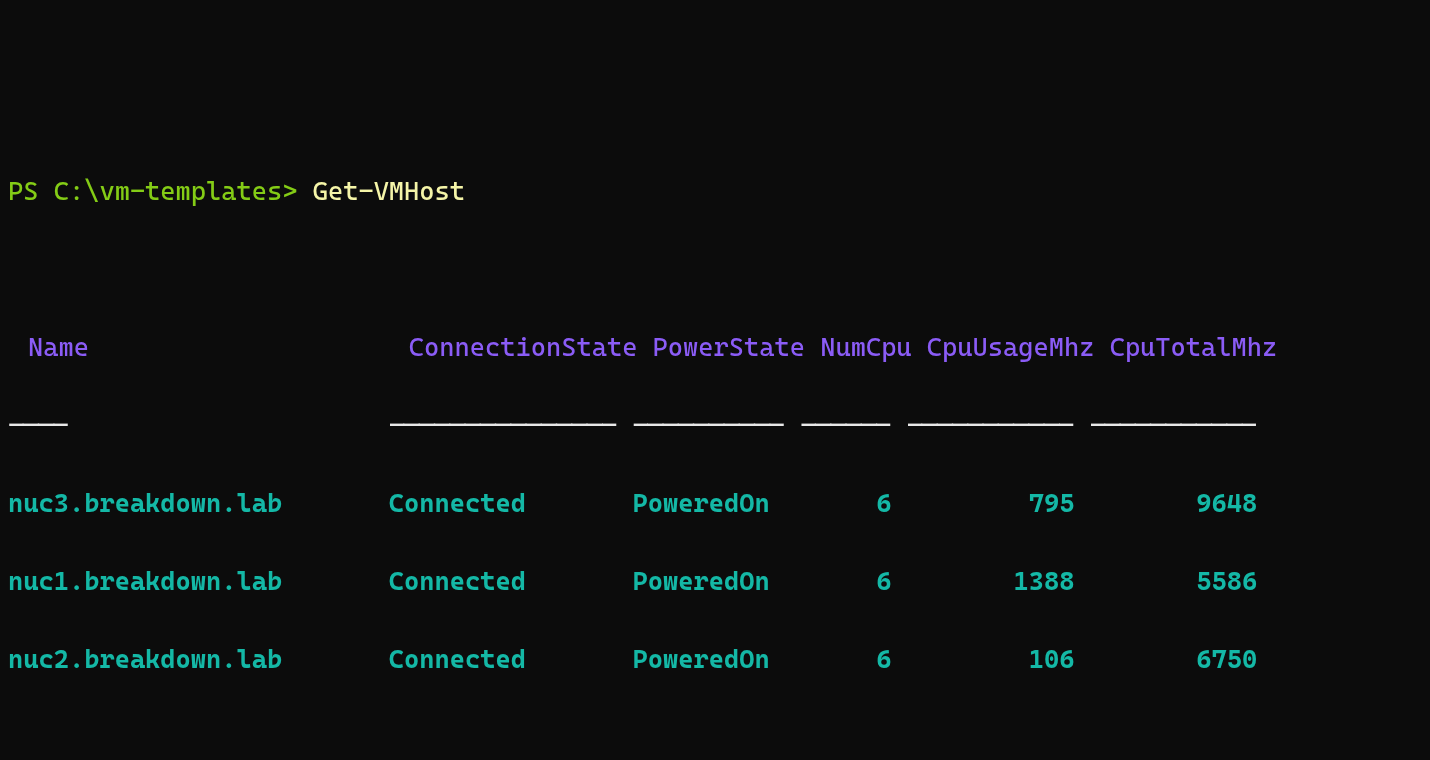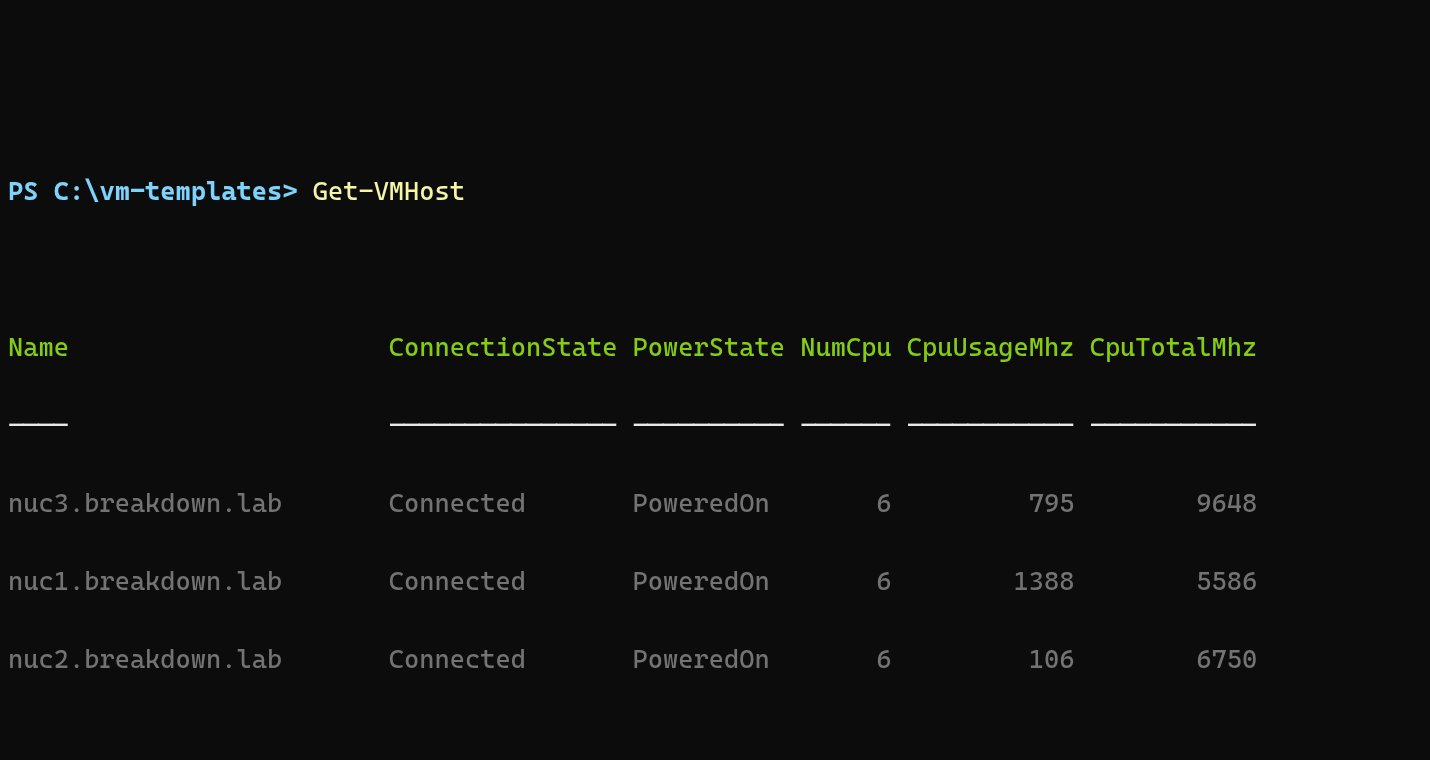--- a/index.html
+++ b/index.html
@@ -11,25 +11,25 @@
       background-color: #0c0c0c;
       color: #e8e8e8;
       font-family: 'Cascadia Code', 'Consolas', 'Courier New', monospace;
       font-size: 26px;
       font-weight: 500;
       padding: 16px 8px;
       line-height: 1.5;
       white-space: pre;
       overflow: hidden;
     }
-    .prompt { color: #7dd3fc; font-weight: bold; }
+    .prompt { color: #84cc16; }
     .cmdlet { color: #f5f5a8; margin-top: 16px; }
-    .header-row { color: #84cc16; }
+    .header-row { color: #8b5cf6; margin-left: 20px; }
     .sep-row { color: #e8e8e8; }
-    .data-row { color: #737373; }
+    .data-row { color: #14b8a6; font-weight: bold; }
     .block { display: block; }
     .blank { height: 1.5em; }
   </style>
 </head>
 <body>
 
 
 
 <div><span class="block"><span class="prompt">PS C:\vm-templates&gt;</span> <span class="cmdlet">Get-VMHost</span></span>
 <span class="block blank"></span>

